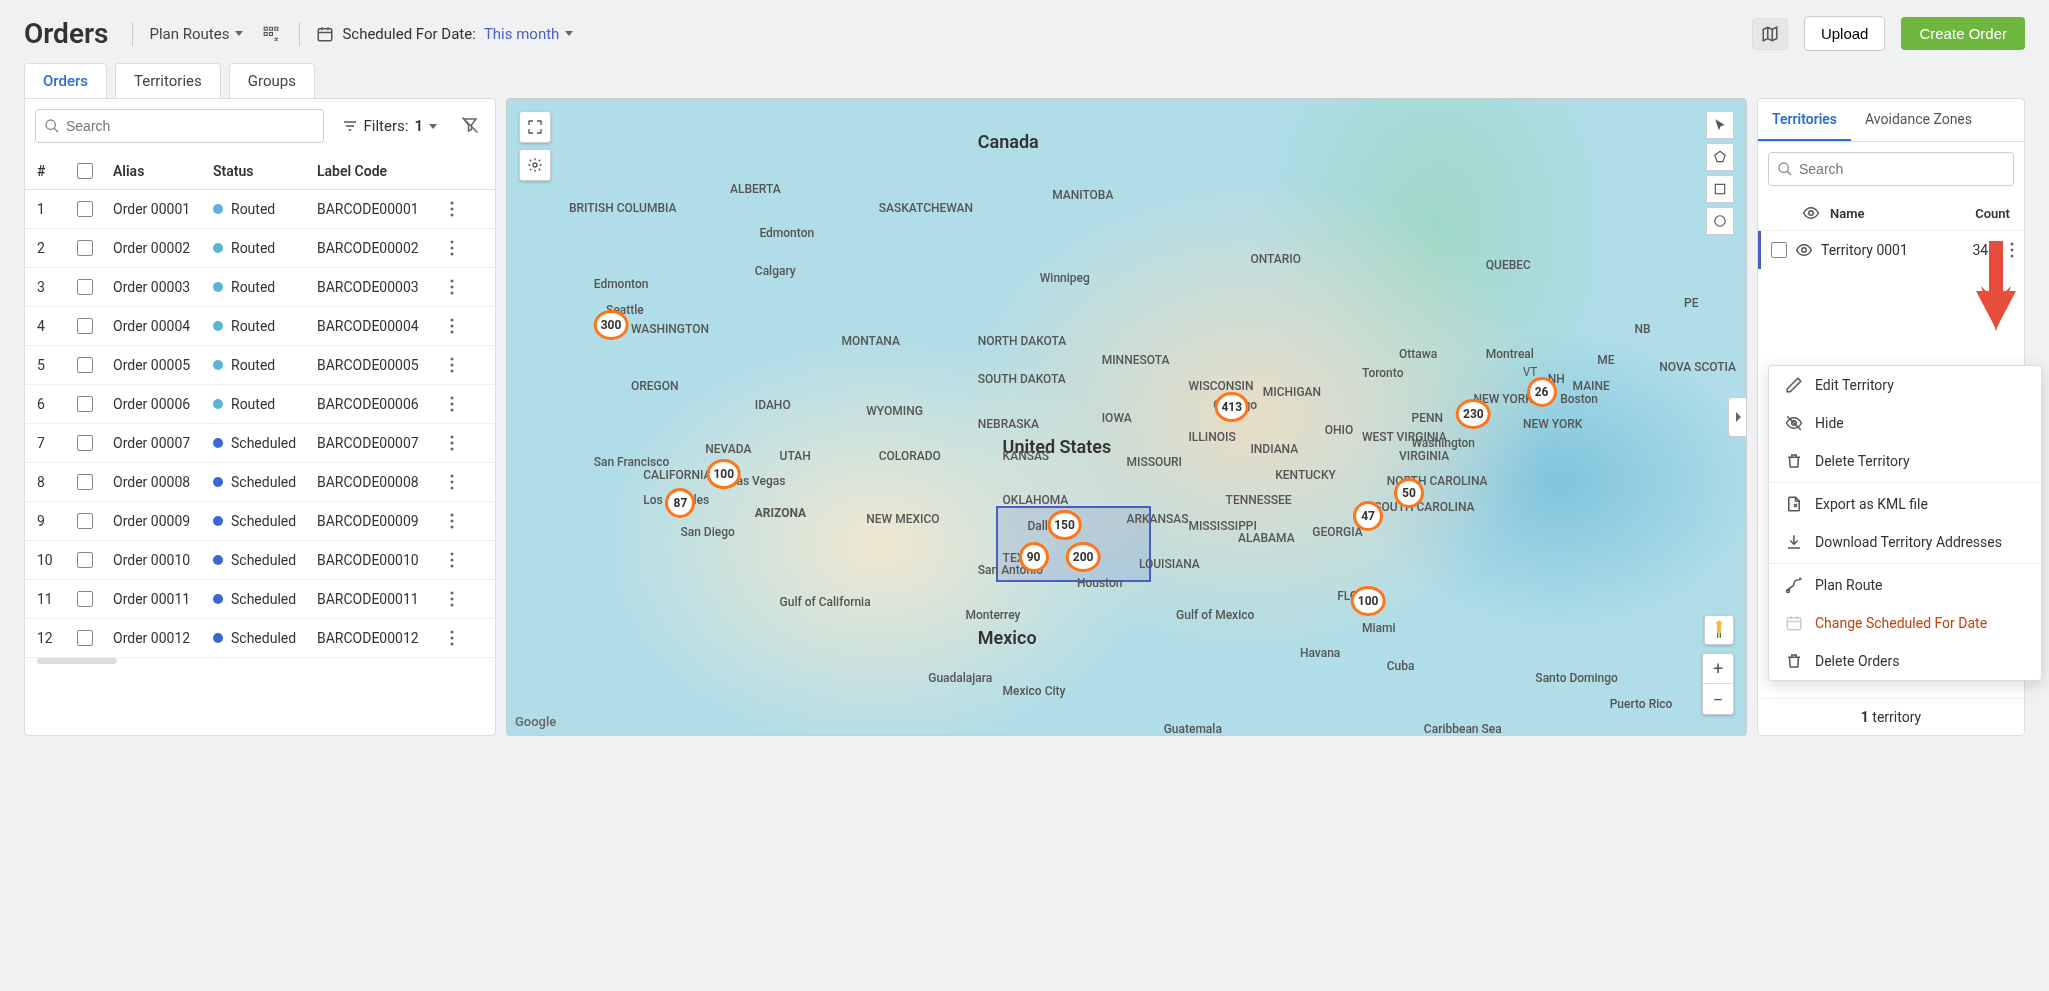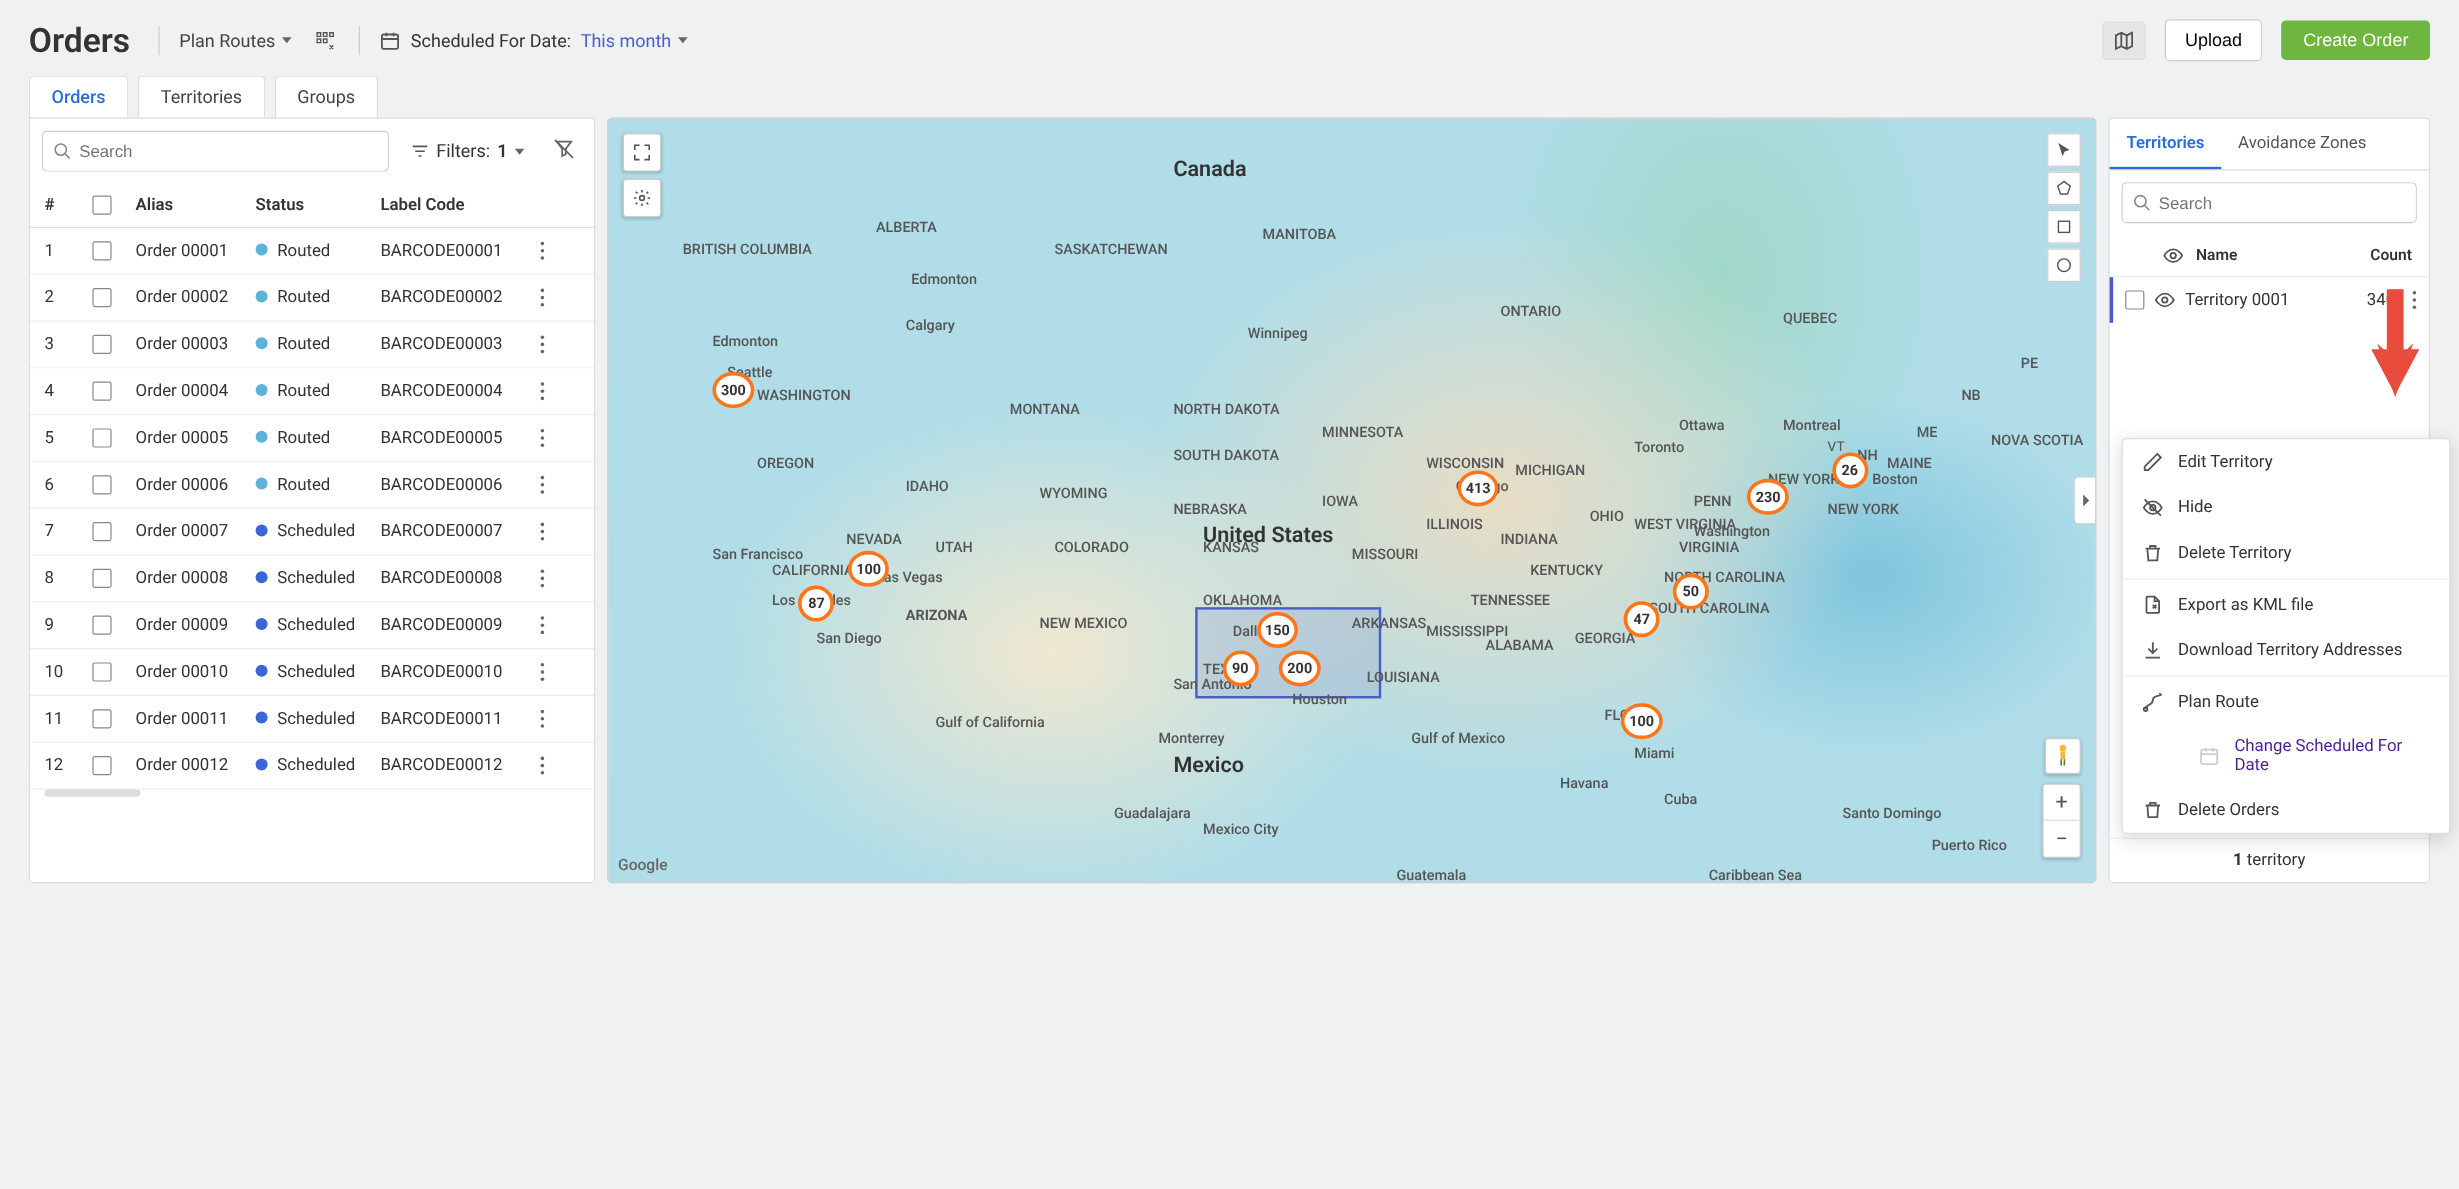--- a/index.html
+++ b/index.html
@@ -77,21 +77,21 @@
 .right-tab.active { color: #2a6fd6; font-weight: 600; border-bottom: 2px solid #2a6fd6; }
 .right-search { margin: 10px; border: 1px solid #ccc; border-radius: 4px; position: relative; }
 .right-search svg { position: absolute; left: 8px; top: 50%; transform: translateY(-50%); }
 .right-search input { width: 100%; border: none; padding: 8px 8px 8px 30px; font-size: 14px; outline: none; border-radius: 4px; }
 .terr-header { display: flex; align-items: center; padding: 8px 14px; border-bottom: 1px solid #eee; font-weight: 600; font-size: 13px; gap: 10px; }
 .terr-row { display: flex; align-items: center; padding: 10px 10px; gap: 8px; font-size: 14px; border-left: 3px solid #4a5ec9; }
 .terr-count-cell{margin-left:auto;margin-right:6px}
 .red-arrow { position: absolute; top: 142px; right: 8px; width: 40px; height: 90px; pointer-events: none; }
 .context-menu { position: absolute; top: 266px; left: 10px; right: -18px; background: #fff; border: 1px solid #ddd; border-radius: 4px; box-shadow: 0 4px 16px rgba(0,0,0,0.15); z-index: 100; }
 .context-item { display: flex; align-items: center; gap: 12px; padding: 10px 16px; font-size: 14px; cursor: pointer; color: #333; }
-.context-item.disabled { color: #4c1d95; cursor: default; margin-left: 47px; }
+.context-item.disabled { color: #c2410c; cursor: default; }
 .context-divider { height: 1px; background: #eee; margin: 2px 0; }
 .right-footer { margin-top: auto; text-align: center; padding: 10px; font-size: 14px; border-top: 1px solid #eee; }
 .right-footer b { font-weight: 700; }
 
 svg { flex-shrink: 0; }
 </style>
 </head>
 <body>
 
 <div class="app">

